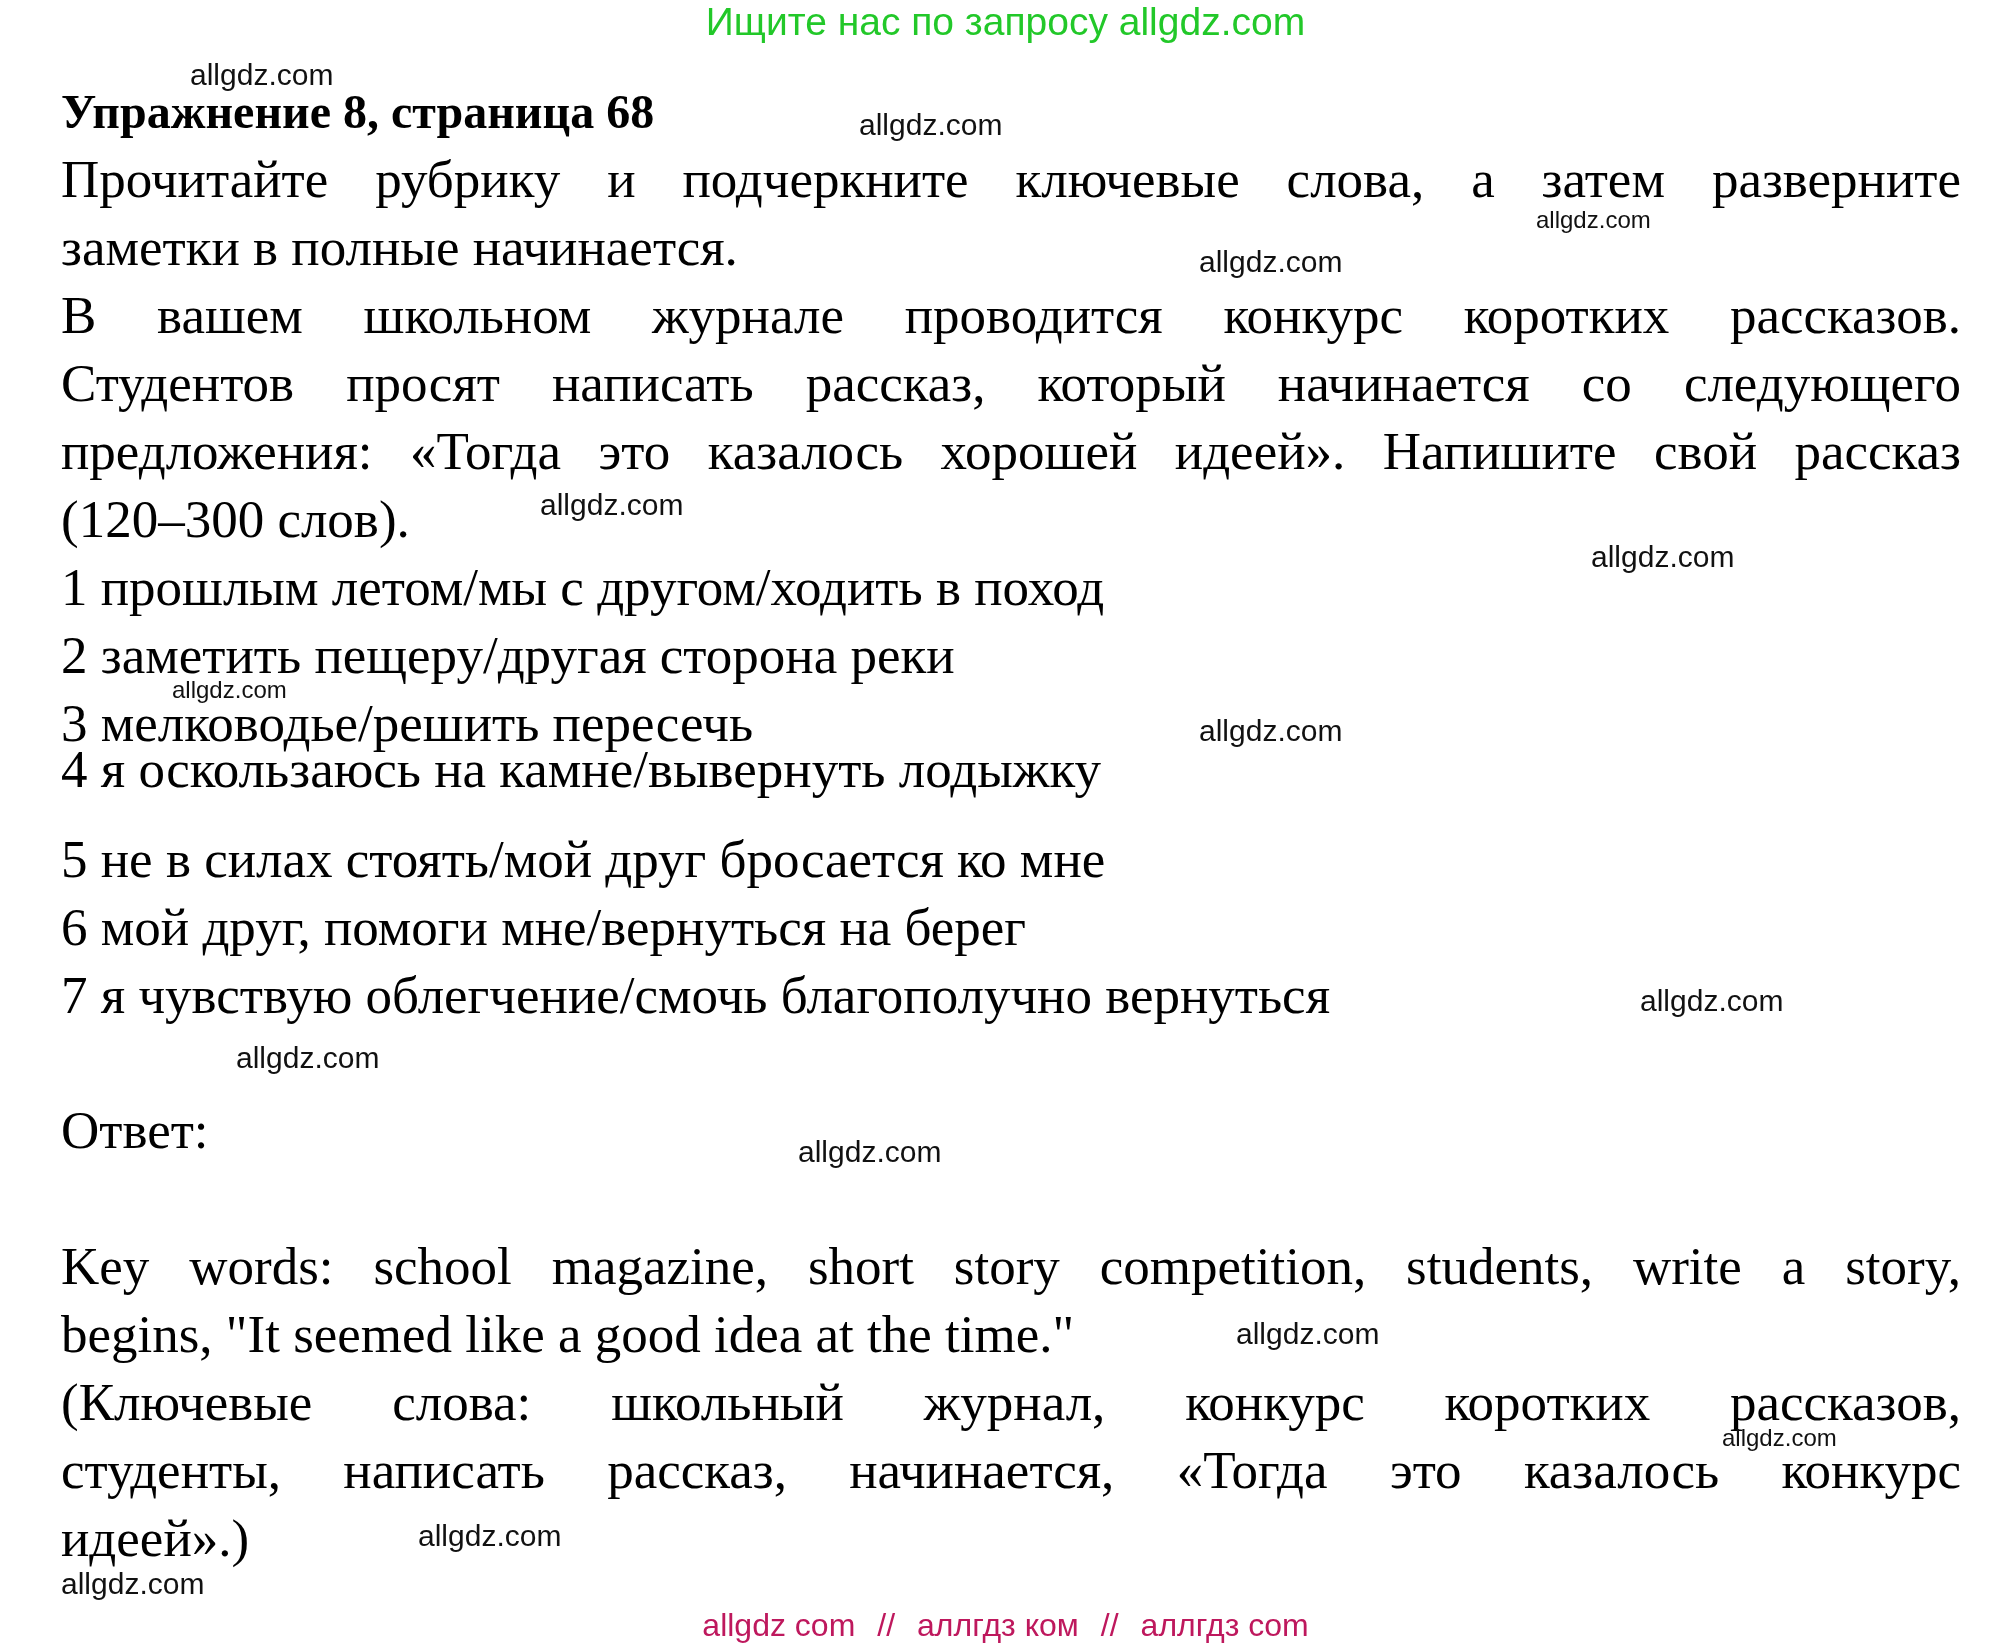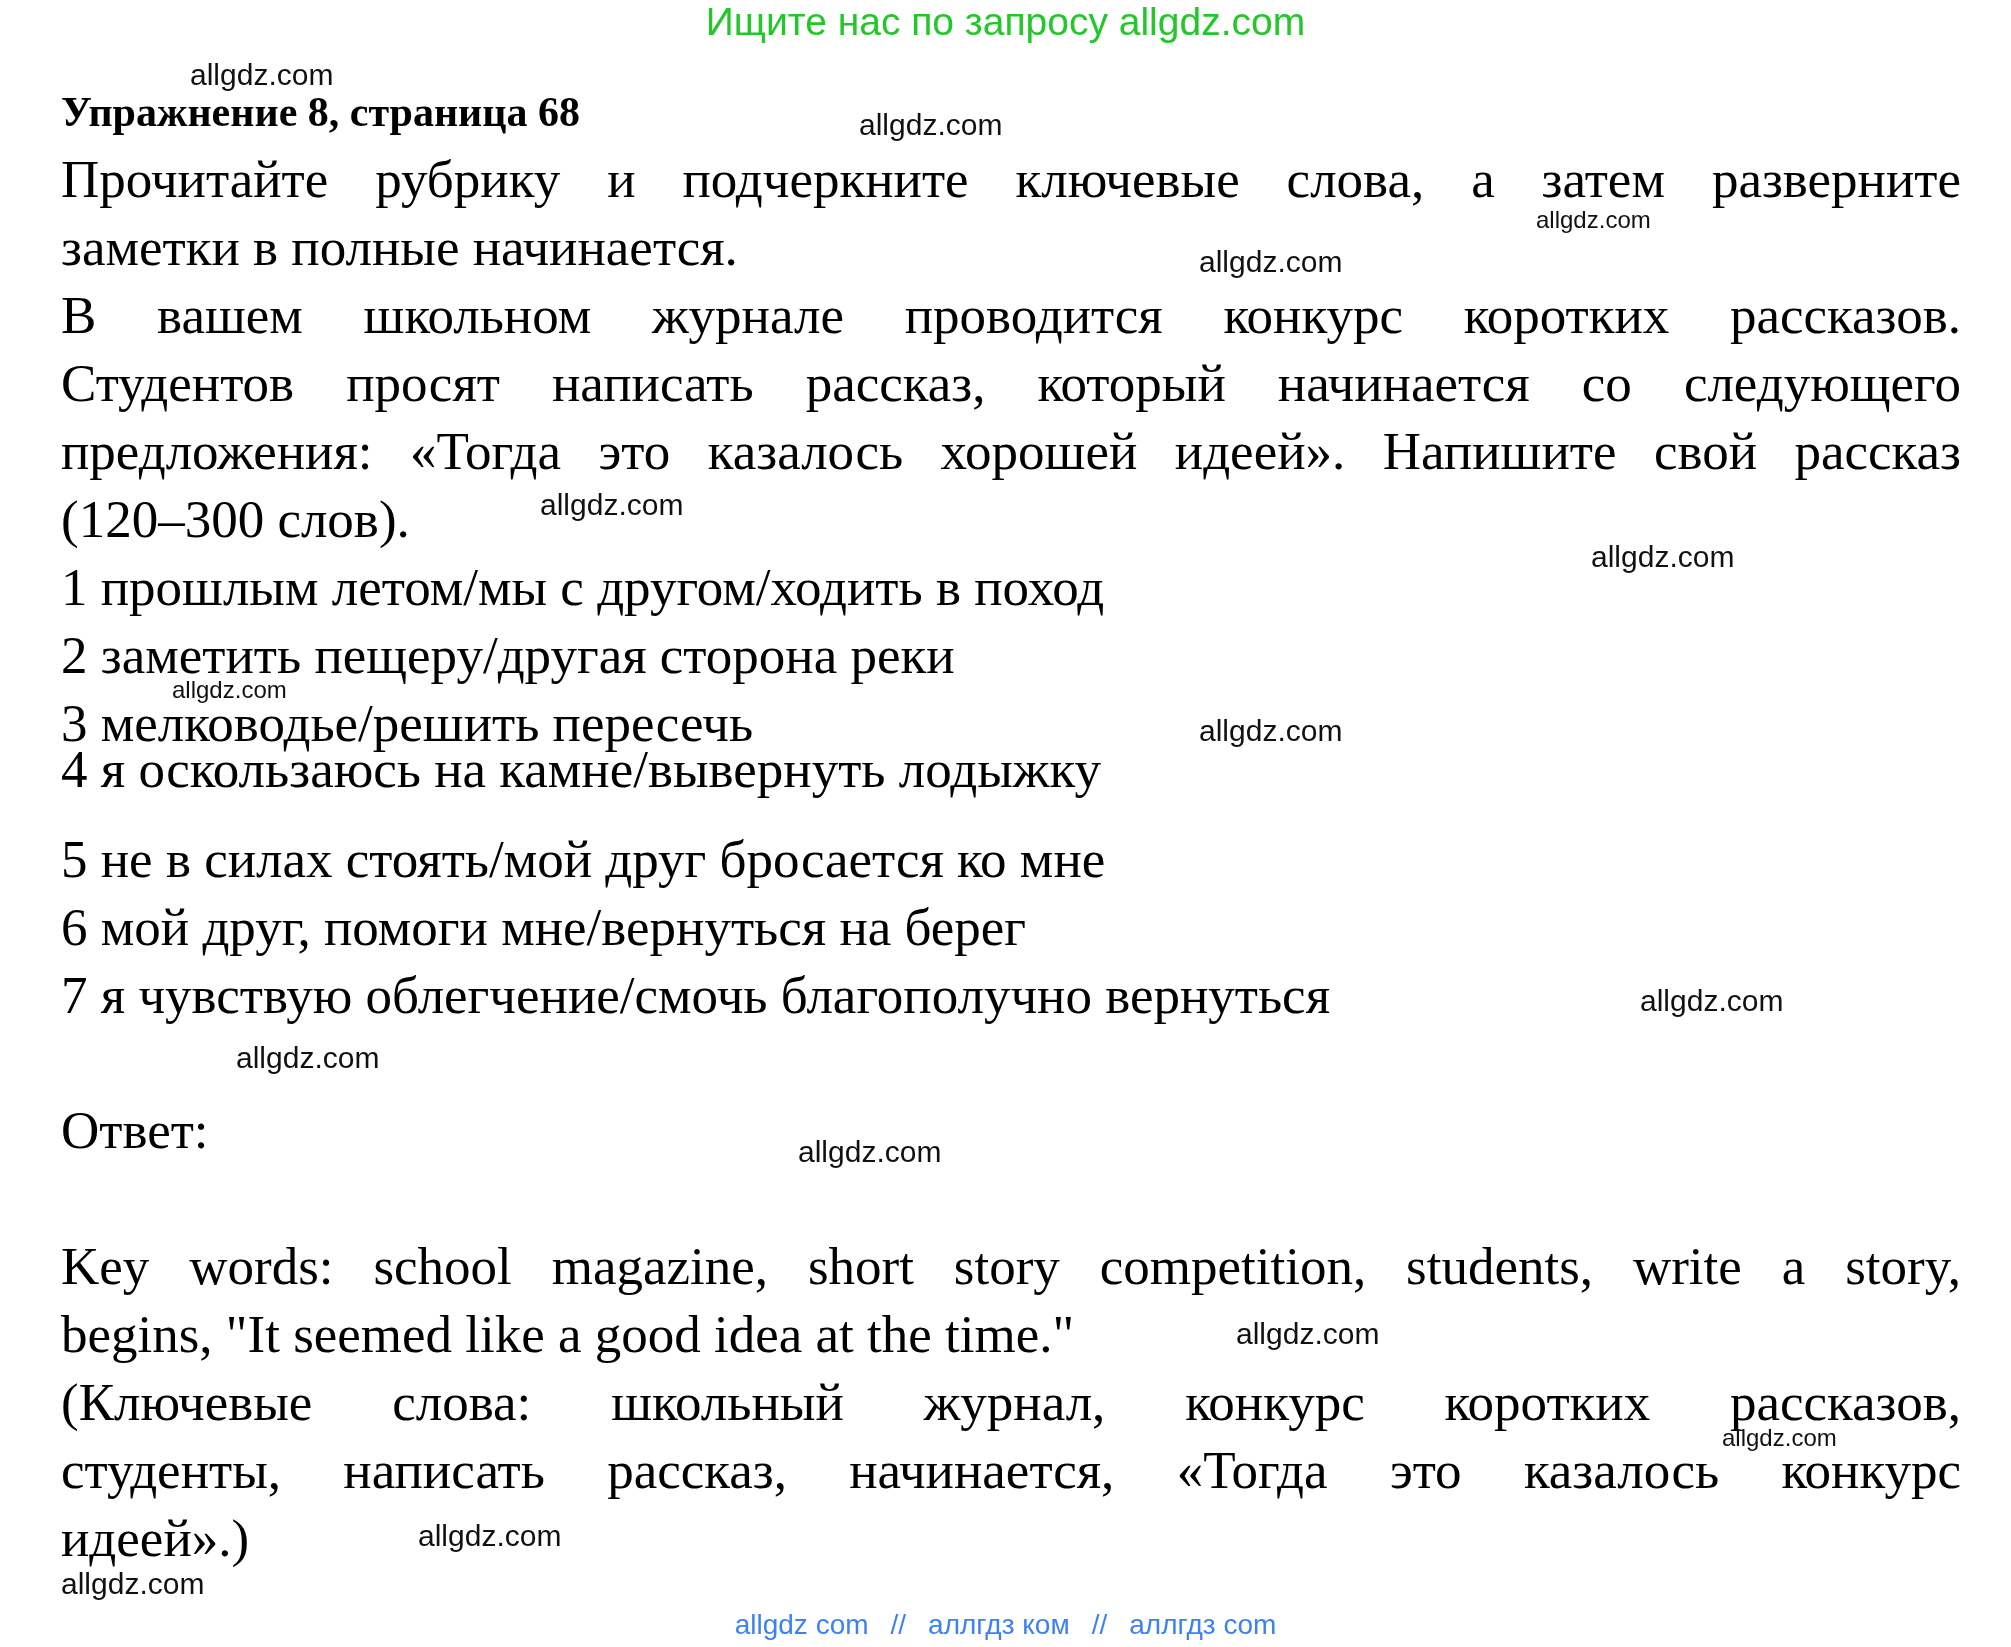--- a/index.html
+++ b/index.html
@@ -3,26 +3,26 @@
 <meta charset="utf-8">
 <style>
   html, body { margin:0; padding:0; background:#ffffff; }
   body { width:2011px; height:1647px; position:relative; overflow:hidden; }
   .banner { position:absolute; left:0; width:2011px; top:0; height:44px; text-align:center;
     font-family:"Liberation Sans", sans-serif; font-size:39px; line-height:44px; color:#22c829; }
   .page { position:absolute; left:61px; top:0; width:1900px;
     font-family:"Liberation Serif", serif; color:#000; }
   .line { position:absolute; left:0; white-space:nowrap; font-size:53px; line-height:68px; height:68px; }
   .justify { width:1900px; text-align:justify; text-align-last:justify; white-space:normal; }
-  .heading { font-weight:bold; font-size:42px; }
+  .heading { font-weight:bold; font-size:48px; }
   .wm { position:absolute; font-family:"Liberation Sans", sans-serif; font-size:30px; color:#111;
     line-height:34px; white-space:nowrap; }
   .wm.small { font-size:24px; line-height:28px; }
   .footer { position:absolute; left:0; width:2011px; top:1603px; height:44px; text-align:center;
-    font-family:"Liberation Sans", sans-serif; font-size:28px; line-height:44px; color:#3b82f6; }
+    font-family:"Liberation Sans", sans-serif; font-size:32px; line-height:44px; color:#be185d; }
   .footer span { display:inline-block; }
   .sep { margin:0 22px; }
 </style>
 </head>
 <body>
 
 <div class="banner">Ищите нас по запросу allgdz.com</div>
 
 <div class="page">
   <div class="line heading" style="top:78px;">Упражнение 8, страница 68</div>

